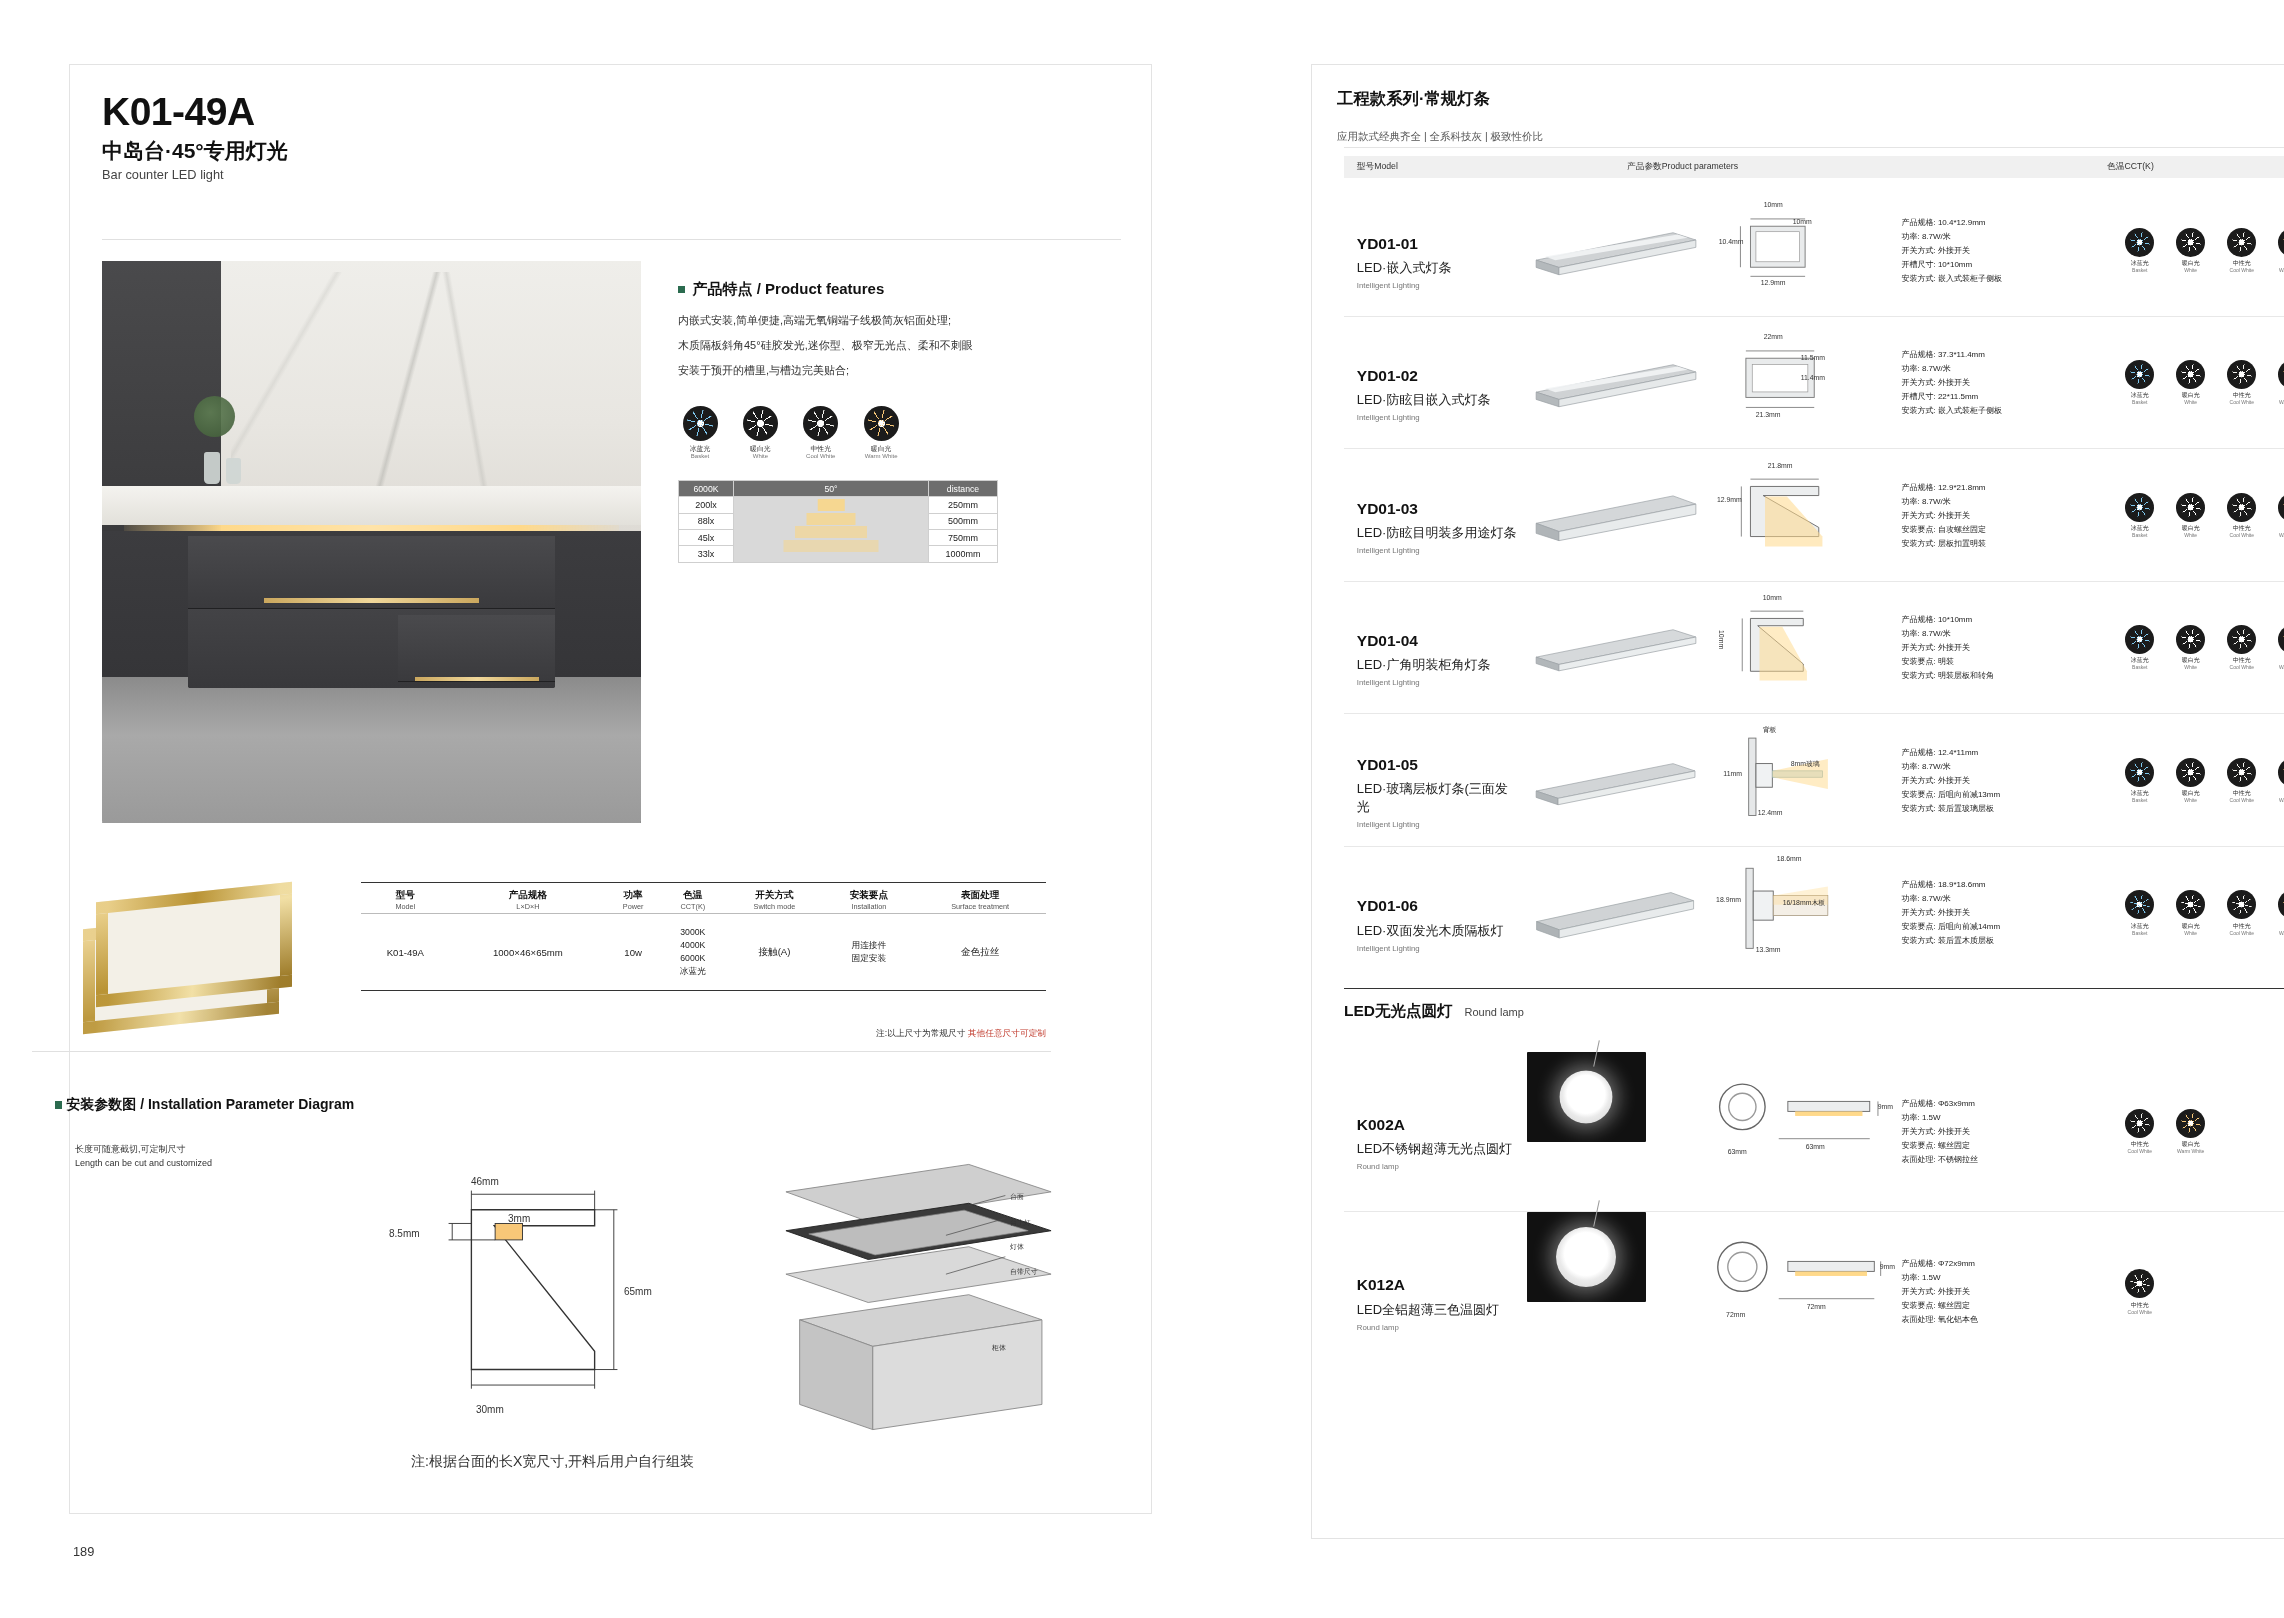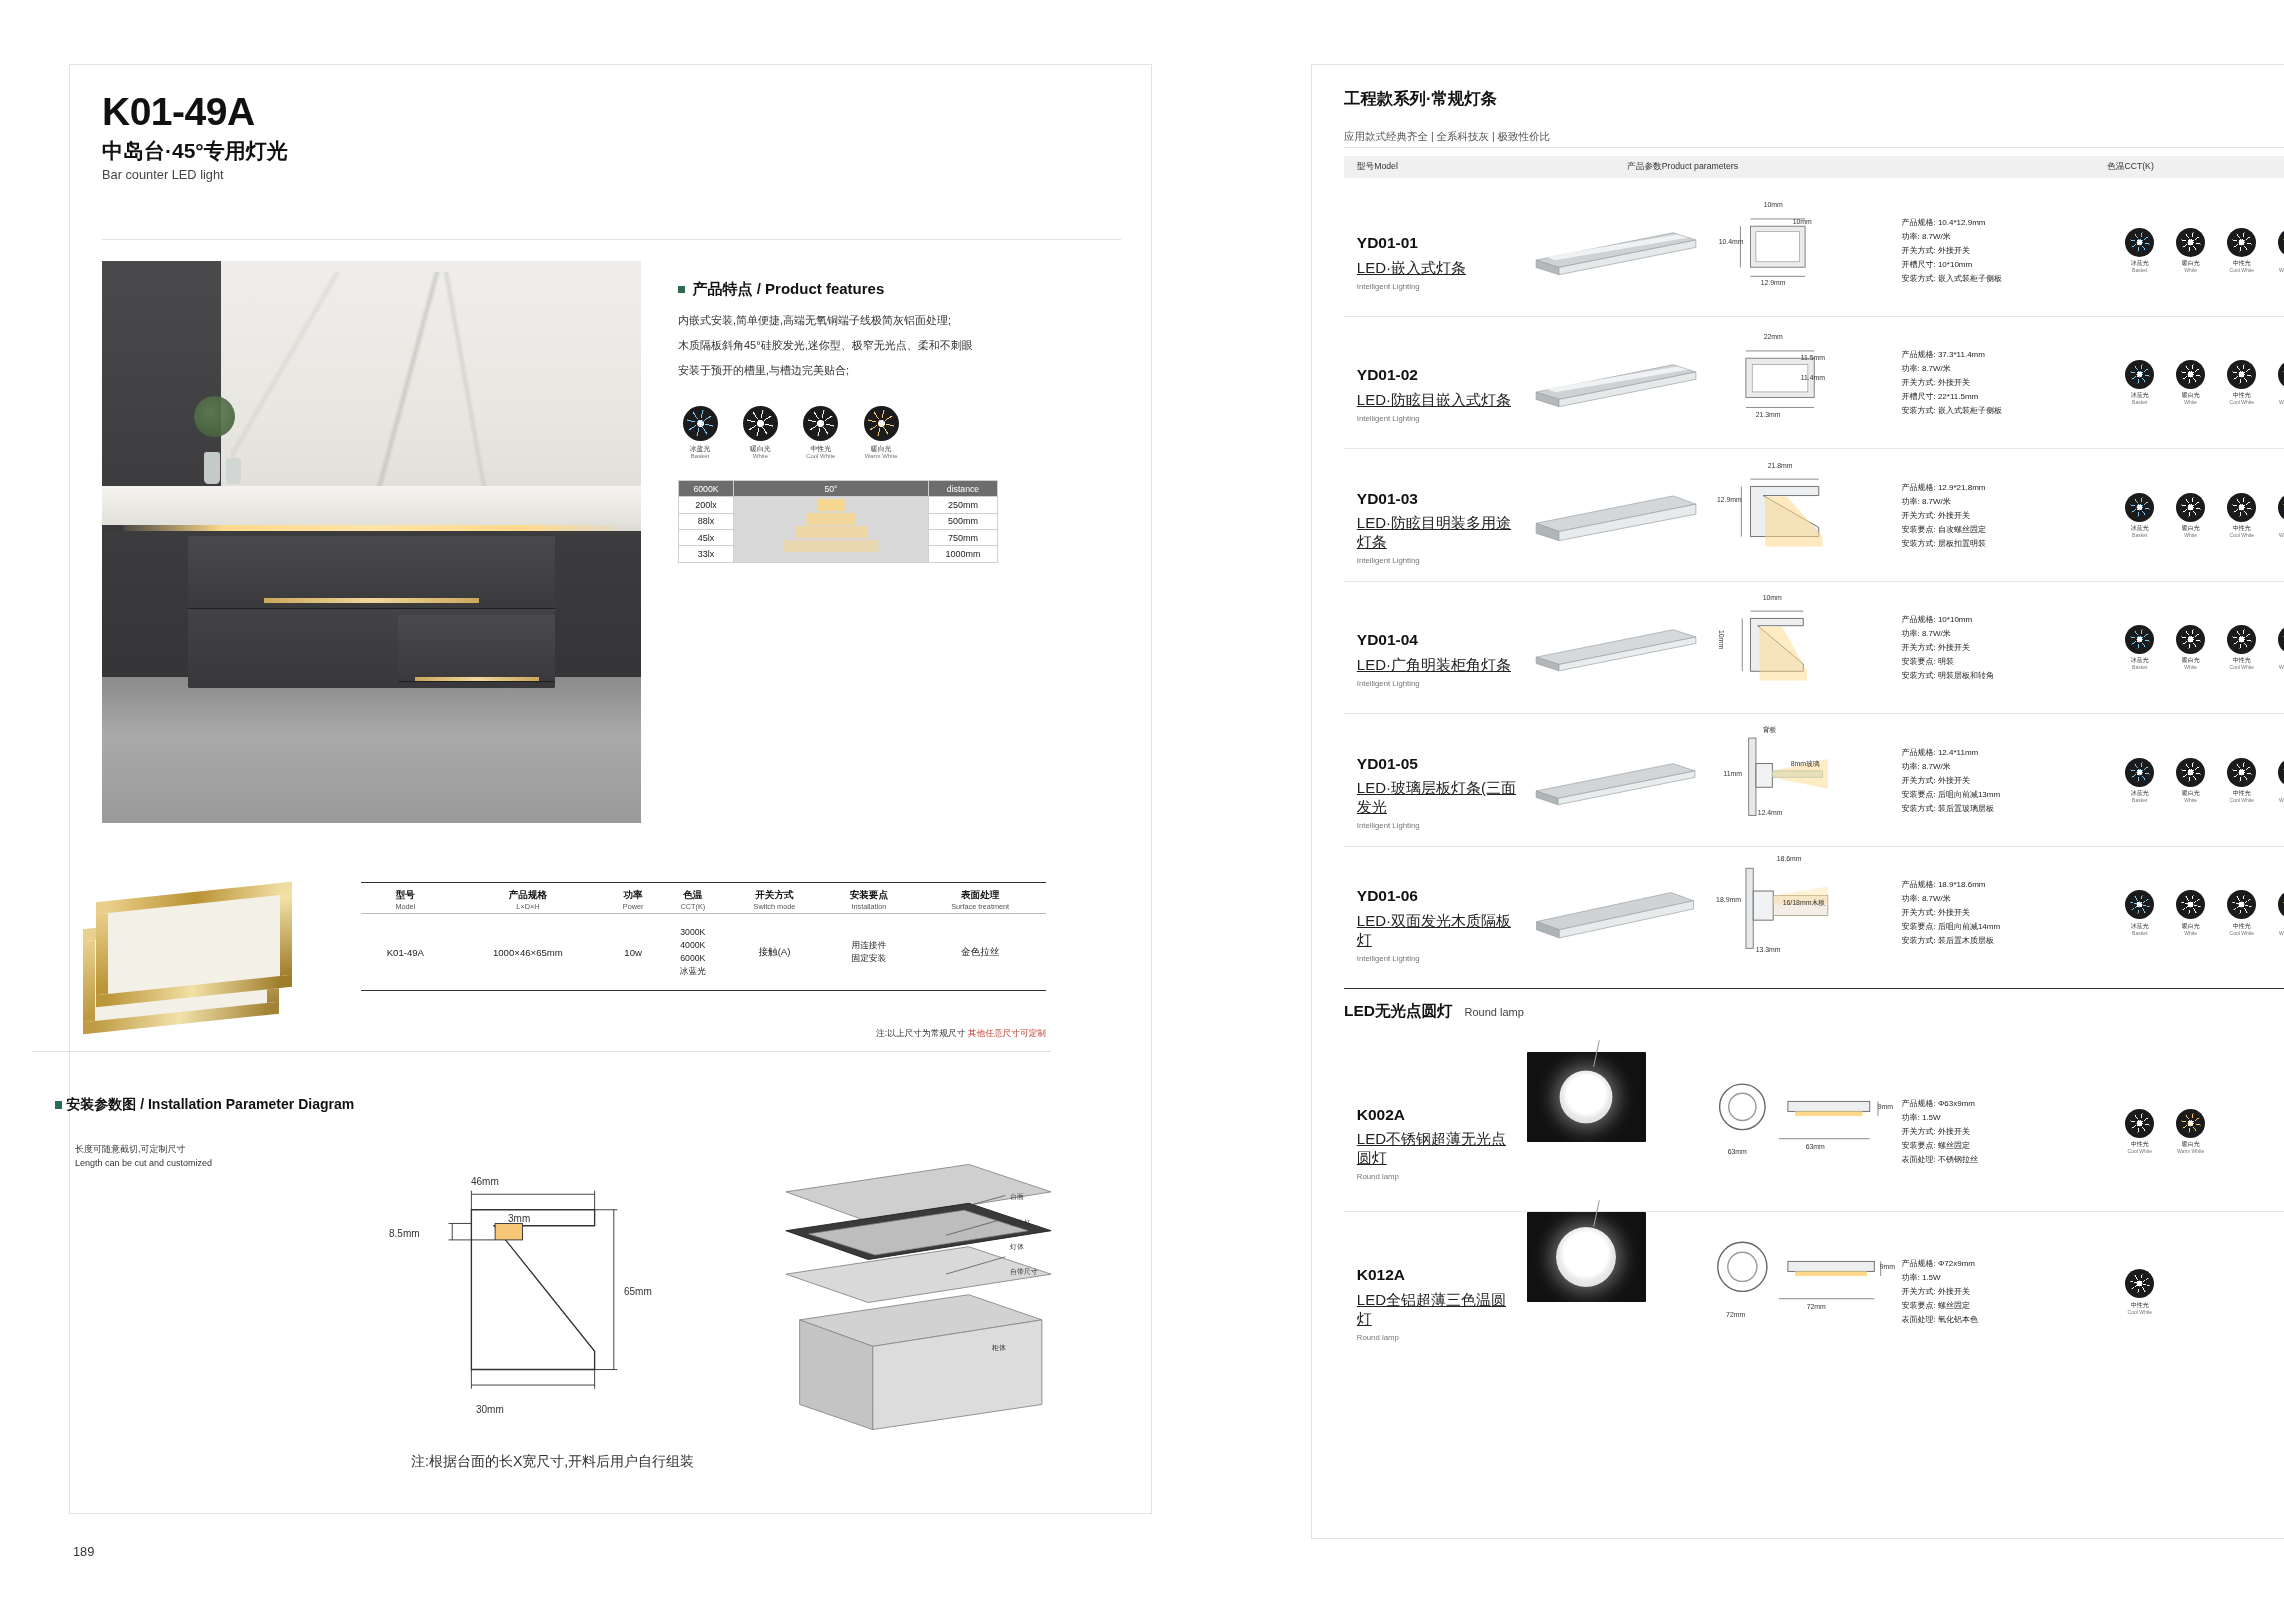--- a/index.html
+++ b/index.html
@@ -216,41 +216,41 @@
   .folio-left {
     position:absolute; left:73px; top:1544px; font-size:12.8px; color:#333;text-align:right;
   }
 
   
   .r-frame {
     position:absolute; left:78px; top:64px; width:1096px; height:1475px;
     border:1.4px solid #e3e3e3; background:#fff;
   }
   .r-head {
-    position:absolute; left:32px; top:23px;
+    position:absolute; left:25px; top:23px;
   }
   .r-head .t1 { font-size:16.4px; font-weight:bold; color:#111; }
   .r-head .t2 { font-size:10.5px; color:#555; margin-top:20px; }
   .r-hrule { position:absolute; left:32px; top:82px; width:1032px; height:0.9px; background:#e4e4e4; }
 
   .col-head {
     position:absolute; left:32px; top:91px; width:1032px; height:22px;
     background:#f0f0f0; display:flex; align-items:center; font-size:8.7px; color:#333;
   }
   .col-head .c1 { width:283px; padding-left:12.8px; }
   .col-head .c2 { width:480px; }
   .col-head .c3 { width:256px; }
 
   .prow {
     position:absolute; left:32px; width:1032px; border-bottom:0.5px solid #e8e8e8;
     display:flex; align-items:center;
   }
   .prow .pmodel { width:174px; padding-left:12.8px;margin-top:24px; }
   .pmodel .m { font-size:15.5px; font-weight:bold; color:#111; }
-  .pmodel .d { font-size:15px; color:#222; margin-top:6.4px;text-decoration:underline; }
+  .pmodel .d { font-size:13px; color:#222; margin-top:6.4px; }
   .pmodel .e { font-size:7.8px; color:#777; margin-top:3.7px; }
   .prow .pprod { width:192px; position:relative; height:100%; }
   .prow .pdim { width:192px; position:relative; height:100%; }
   .prow .pspecs { width:219px; font-size:8px; line-height:1.75; color:#222; }
   .prow .pcct { width:256px; display:flex; gap:12px; align-items:center; }
   .pcct .cct { width:39px; }
   .pcct .cct .dot { width:29px; height:29px; }
   .pcct .cct .lbl1 { font-size:6px; }
   .pcct .cct .lbl2 { font-size:5px; }
 

